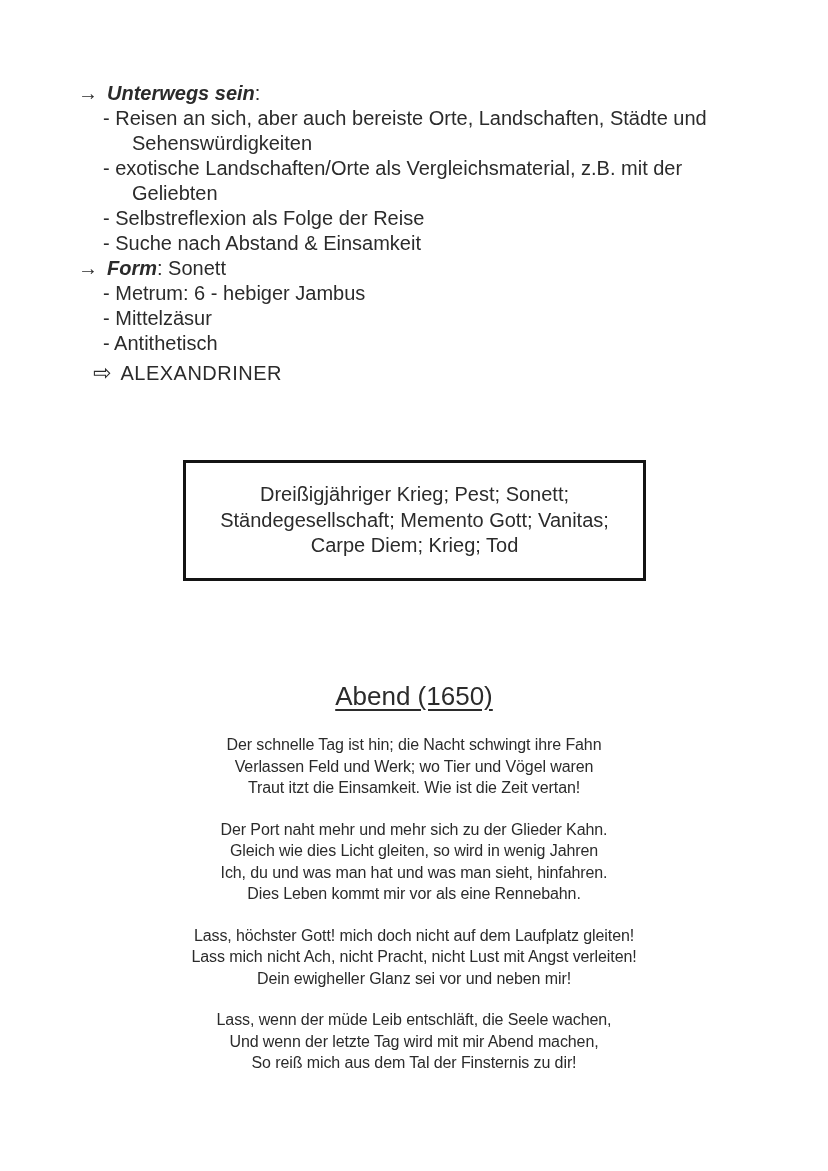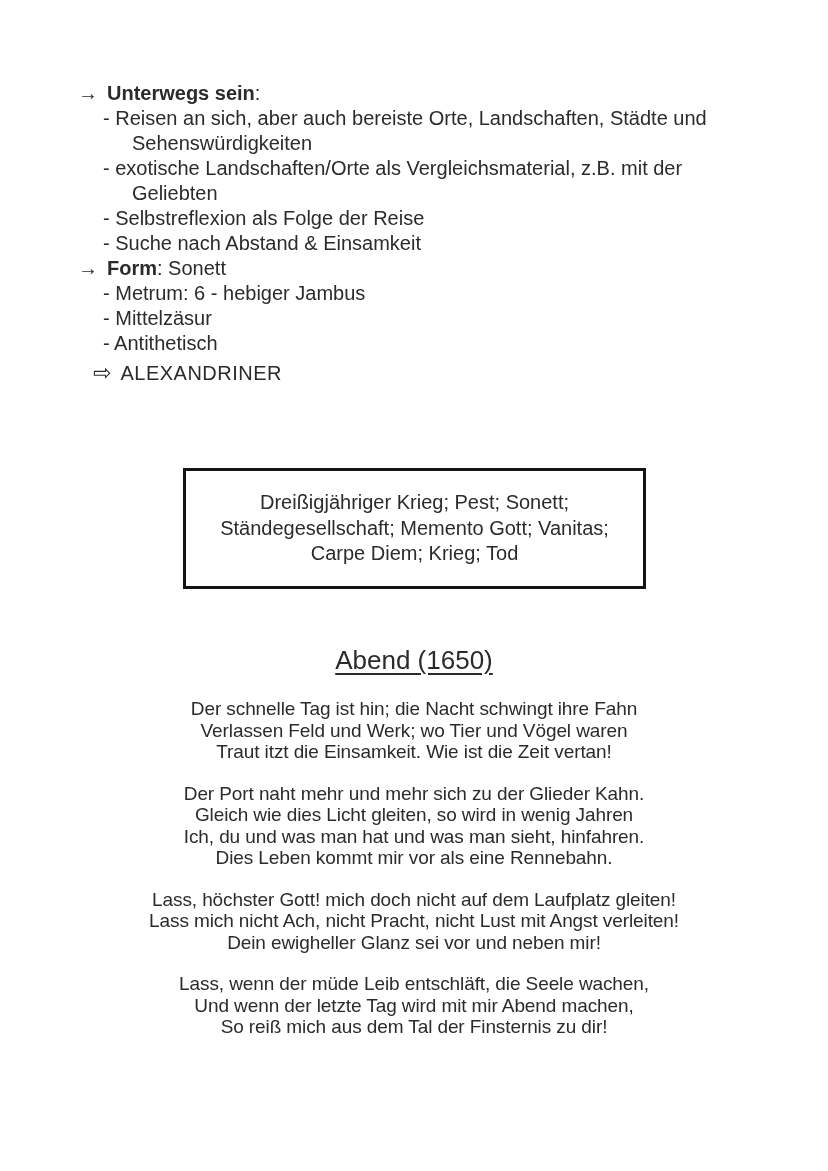--- a/index.html
+++ b/index.html
@@ -35,20 +35,21 @@
     display: flex;
     align-items: baseline;
   }
   .sec-header .arrow {
     display: inline-block;
     width: 29px;
     flex: 0 0 29px;
   }
   .sec-title-bi {
     font-weight: bold;
+    font-style: italic;
   }
   .items {
     margin-left: 25px;
   }
   .item-line {
     white-space: nowrap;
   }
   .item-line.cont {
     padding-left: 29px;
   }
@@ -74,44 +75,43 @@
     width: 463px;
     height: 121px;
     border: 3px solid #141414;
     box-sizing: border-box;
     display: flex;
     flex-direction: column;
     justify-content: center;
     text-align: center;
     font-size: 20px;
     line-height: 25.5px;
-    margin-top: 8px;
   }
 
   
   .poem {
     position: absolute;
     left: 0;
-    top: 645px;
+    top: 681px;
     width: 828px;
     text-align: center;
   }
   .poem-title-row {
     margin-bottom: 22px;
   }
   .poem-title {
     display: inline-block;
     font-size: 26px;
     line-height: 31px;
     text-decoration: underline;
     text-underline-offset: 4px;
     text-decoration-thickness: 1.5px;
   }
   .stanza {
-    font-size: 19px;
+    font-size: 16px;
     line-height: 21.5px;
     margin-bottom: 20px;
     letter-spacing: -0.1px;
   }
   .stanza div {
     white-space: nowrap;
   }
 </style>
 </head>
 <body>

